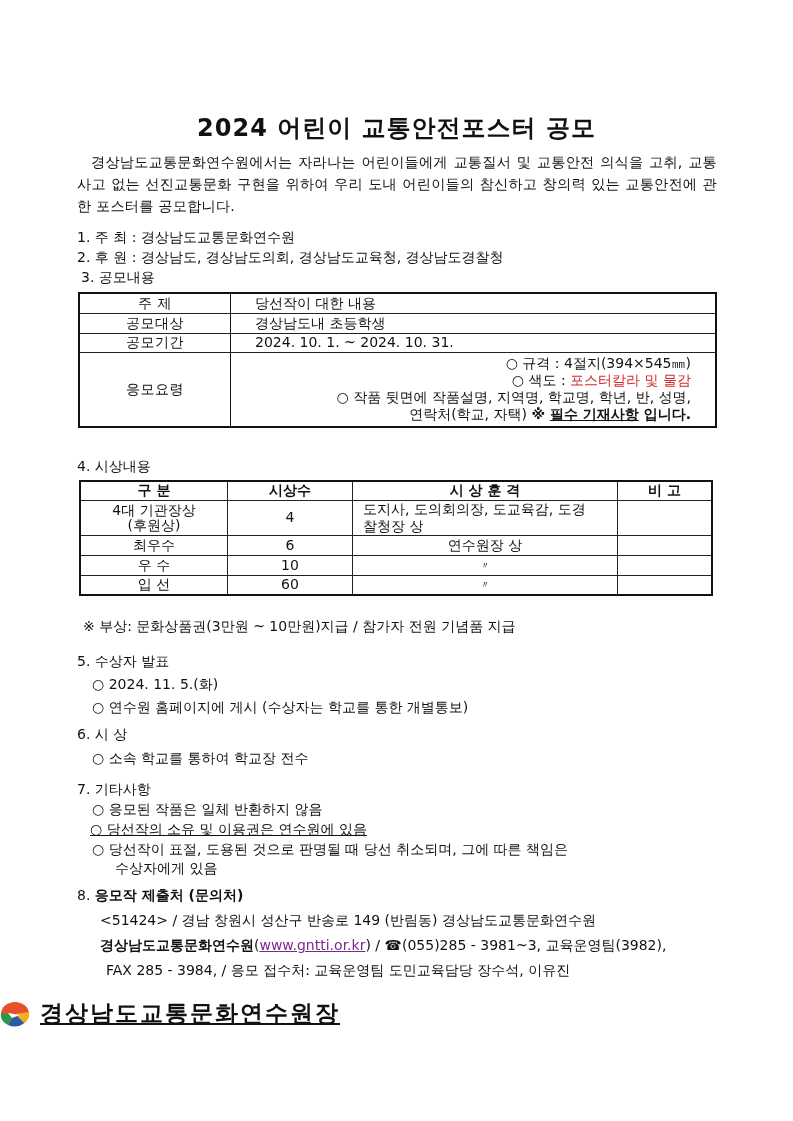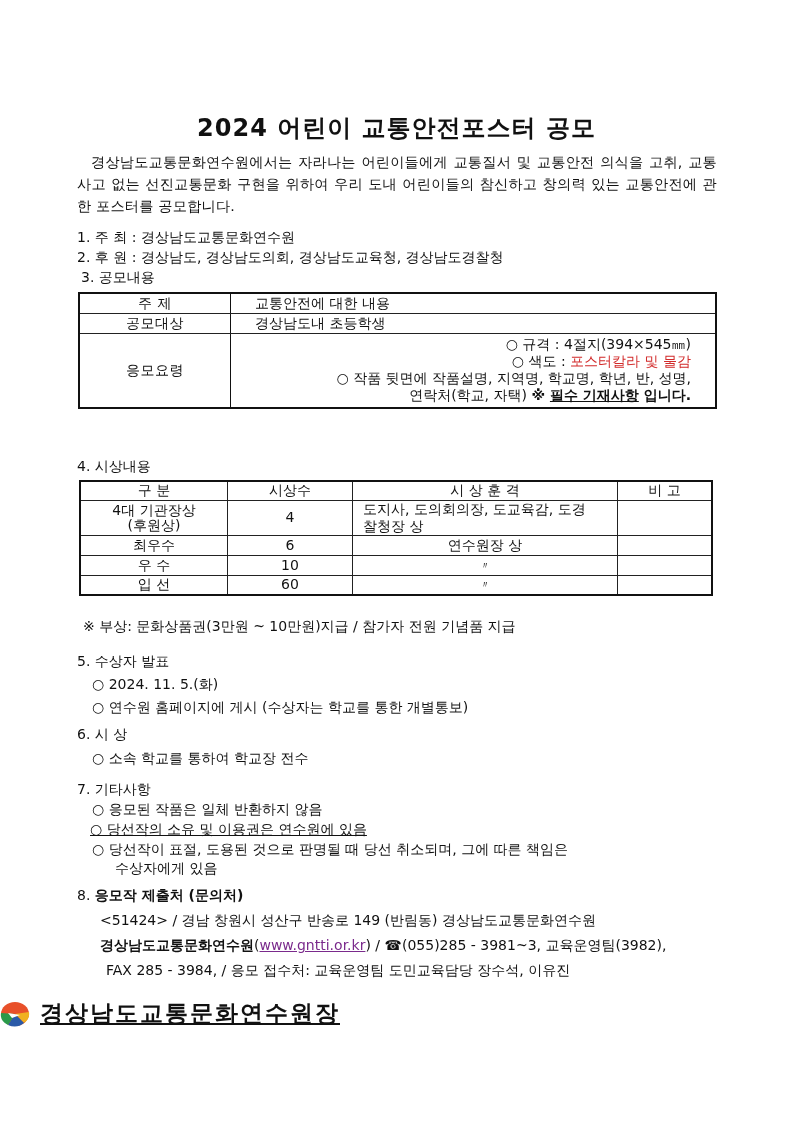--- a/index.html
+++ b/index.html
@@ -34,43 +34,47 @@
 </div>
 
 <div class="abs line" style="left:77px; top:228px;">1. 주  최 : 경상남도교통문화연수원</div>
 <div class="abs line" style="left:77px; top:248px;">2. 후  원 : 경상남도, 경상남도의회, 경상남도교육청, 경상남도경찰청</div>
 <div class="abs line" style="left:81px; top:268px;">3. 공모내용</div>
 
 <table class="t1">
   <tbody>
       <tr style="height:20px;">
     <td class="k">주    제</td>
-    <td>교통안전에 대한 내용</td>
+    <td>당선작이 대한 내용</td>
   </tr>
   <tr style="height:20px;">
     <td class="k">공모대상</td>
     <td>경상남도내 초등학생</td>
+  </tr>
+  <tr style="height:19px;">
+    <td class="k">공모기간</td>
+    <td>2024. 10. 1. ~ 2024. 10. 31.</td>
   </tr>
   <tr style="height:75px;">
     <td class="k">응모요령</td>
     <td style="padding-top:2px;padding-bottom:2px;text-align:right;">
       <div>○ 규격 : 4절지(394×545㎜)</div>
       <div><span>○ 색도 : </span><span class="red">포스터칼라 및 물감</span></div>
       <div>○ 작품 뒷면에 작품설명, 지역명, 학교명, 학년, 반, 성명,</div>
       <div style="padding-left:18px;"><span>연락처(학교, 자택) </span><span class="b">※ </span><span class="u">필수 기재사항</span><span class="b"> 입니다.</span></div>
     </td>
   </tr>
 </tbody>
   </table>
 
 <div class="abs line" style="left:77px; top:457px;">4. 시상내용</div>
 
 <table class="t2">
   <tbody>
-      <tr style="height:19px;">
+      <tr style="height:19px;font-weight:bold;">
     <td style="width:98px;">구  분</td>
     <td style="width:76px;">시상수</td>
     <td>시 상 훈 격</td>
     <td style="width:45px;">비 고</td>
   </tr>
   <tr style="height:34px;">
     <td style="line-height:15px;">
           <div>4대 기관장상</div>
           <div>(후원상)</div>
         </td>

